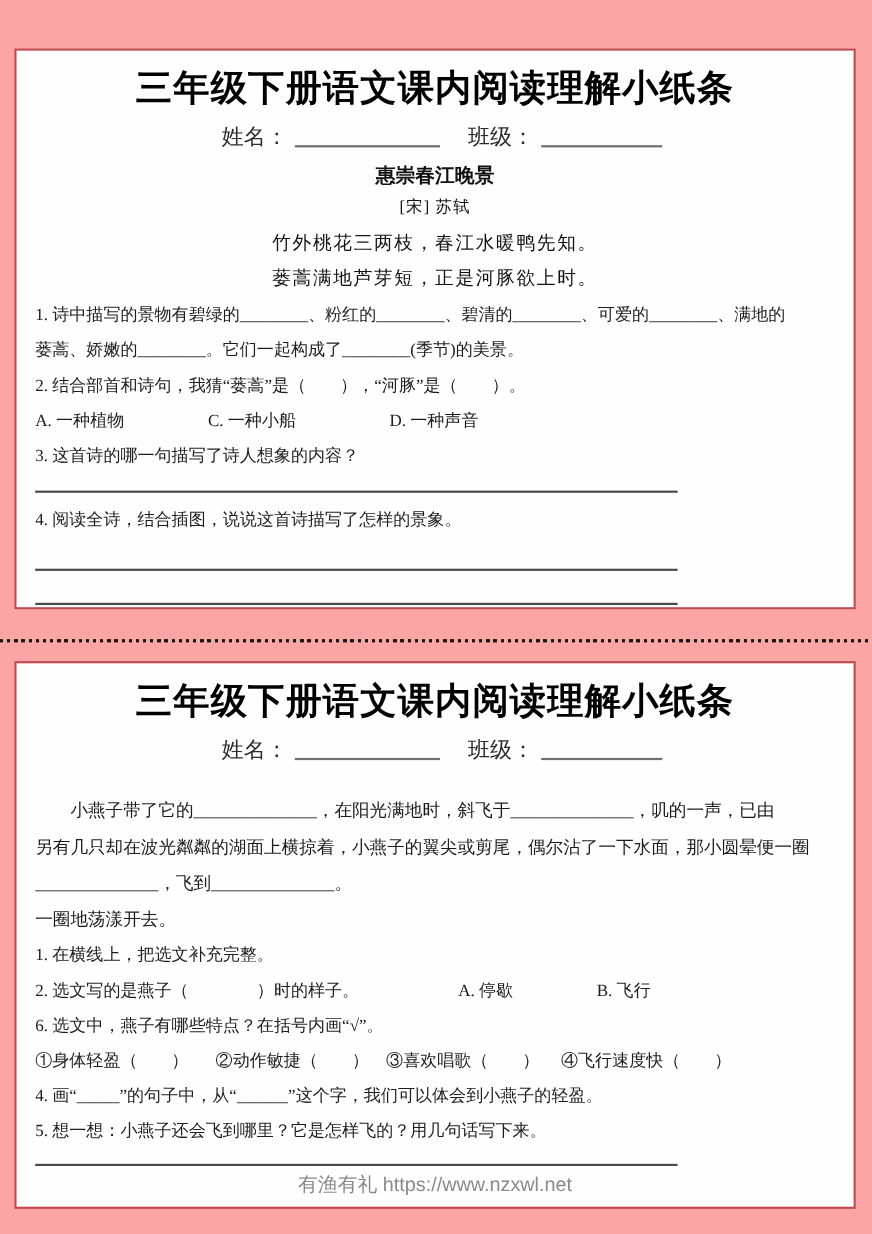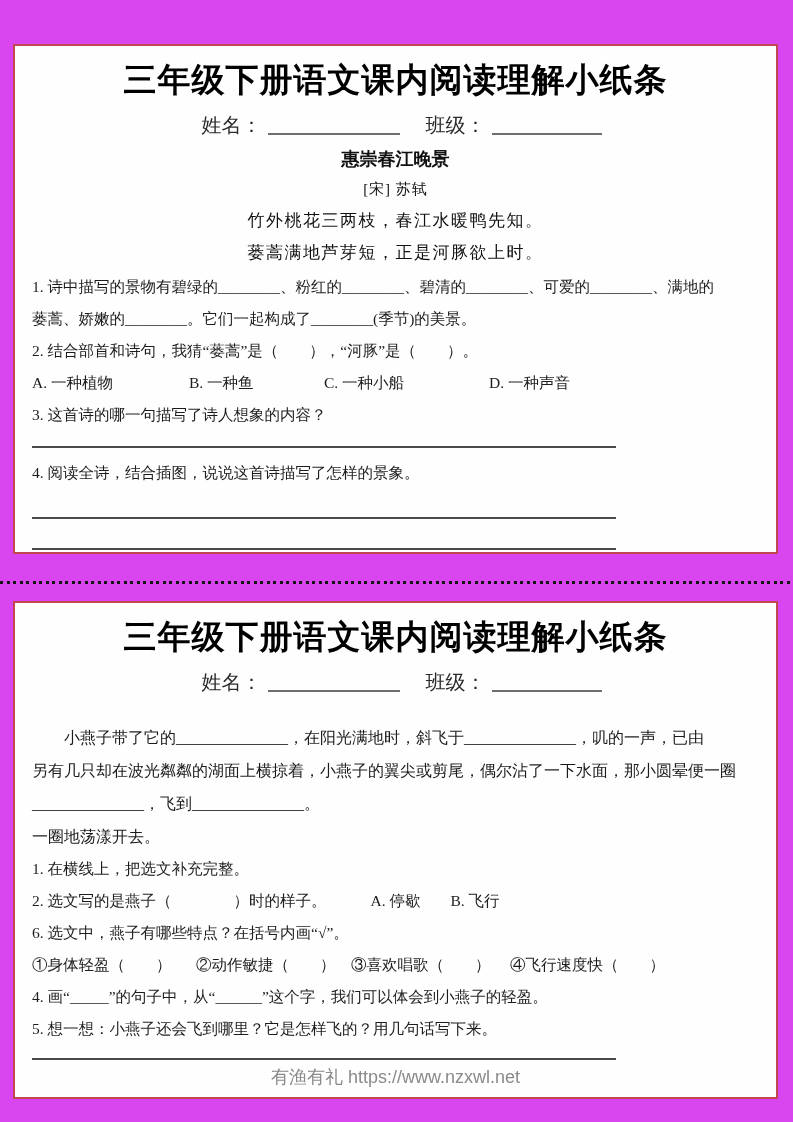--- a/index.html
+++ b/index.html
@@ -3,21 +3,21 @@
 <meta charset="utf-8">
 <style>
   * { box-sizing: border-box; }
   html, body { margin: 0; padding: 0; }
   body {
     width: 793px; height: 1122px;
     background: #ffffff;
     font-family: "Liberation Serif", "DejaVu Serif", serif;
     color: #1c1c1c;
   }
-  .sheet { position: relative; width: 793px; height: 1122px; background: #d946ef; overflow: hidden; }
+  .sheet { position: relative; width: 793px; height: 1122px; background: #fca5a5; overflow: hidden; }
 
   .card {
     position: absolute; left: 13px; width: 765px;
     border: 2px solid #c4474f;
     background: #fffefe;
   }
   .card-1 { top: 44px; height: 510px; }
   .card-2 { top: 601px; height: 498px; }
 
   .cut-line {
@@ -90,21 +90,21 @@
     font-size: 16px;
     line-height: 33px;
     color: #1a1a1a;
   }
 
   .check-row { display: flex; margin: 0; }
   .chk-1 { width: 164px; }
   .chk-2 { width: 155px; }
   .chk-3 { width: 159px; }
 
-  .q2-row { display: flex; margin: 0; }
+  .q2-row { display: flex; margin: 0; gap: 46px; }
   .q2-opt-a { margin-left: 44px; }
   .q2-opt-b { margin-left: 30px; }
 
   .footer {
     margin-top: 5px;
     text-align: center;
     font-family: Liberation Sans, sans-serif;
     font-size: 18px;
     color: #8a8a8a;
     line-height: 24px;
@@ -129,21 +129,20 @@
       <div class="poem-line">竹外桃花三两枝，春江水暖鸭先知。</div>
       <div class="poem-line">蒌蒿满地芦芽短，正是河豚欲上时。</div>
     </div>
 
     <div class="qs">
       <p class="q">1. 诗中描写的景物有碧绿的________、粉红的________、碧清的________、可爱的________、满地的</p>
       <p class="q">蒌蒿、娇嫩的________。它们一起构成了________(季节)的美景。</p>
       <p class="q">2. 结合部首和诗句，我猜“蒌蒿”是（　　），“河豚”是（　　）。</p>
       <p class="q options-row">
         <span class="opt-a">A. 一种植物</span>
-        <span class="opt-b">B. 一种鱼</span>
         <span class="opt-c">C. 一种小船</span>
         <span>D. 一种声音</span>
       </p>
       <p class="q">3. 这首诗的哪一句描写了诗人想象的内容？</p>
       <div class="answer-line al-1"></div>
       <p class="q">4. 阅读全诗，结合插图，说说这首诗描写了怎样的景象。</p>
       <div class="answer-line al-2"></div>
       <div class="answer-line al-3"></div>
     </div>
   </section>

